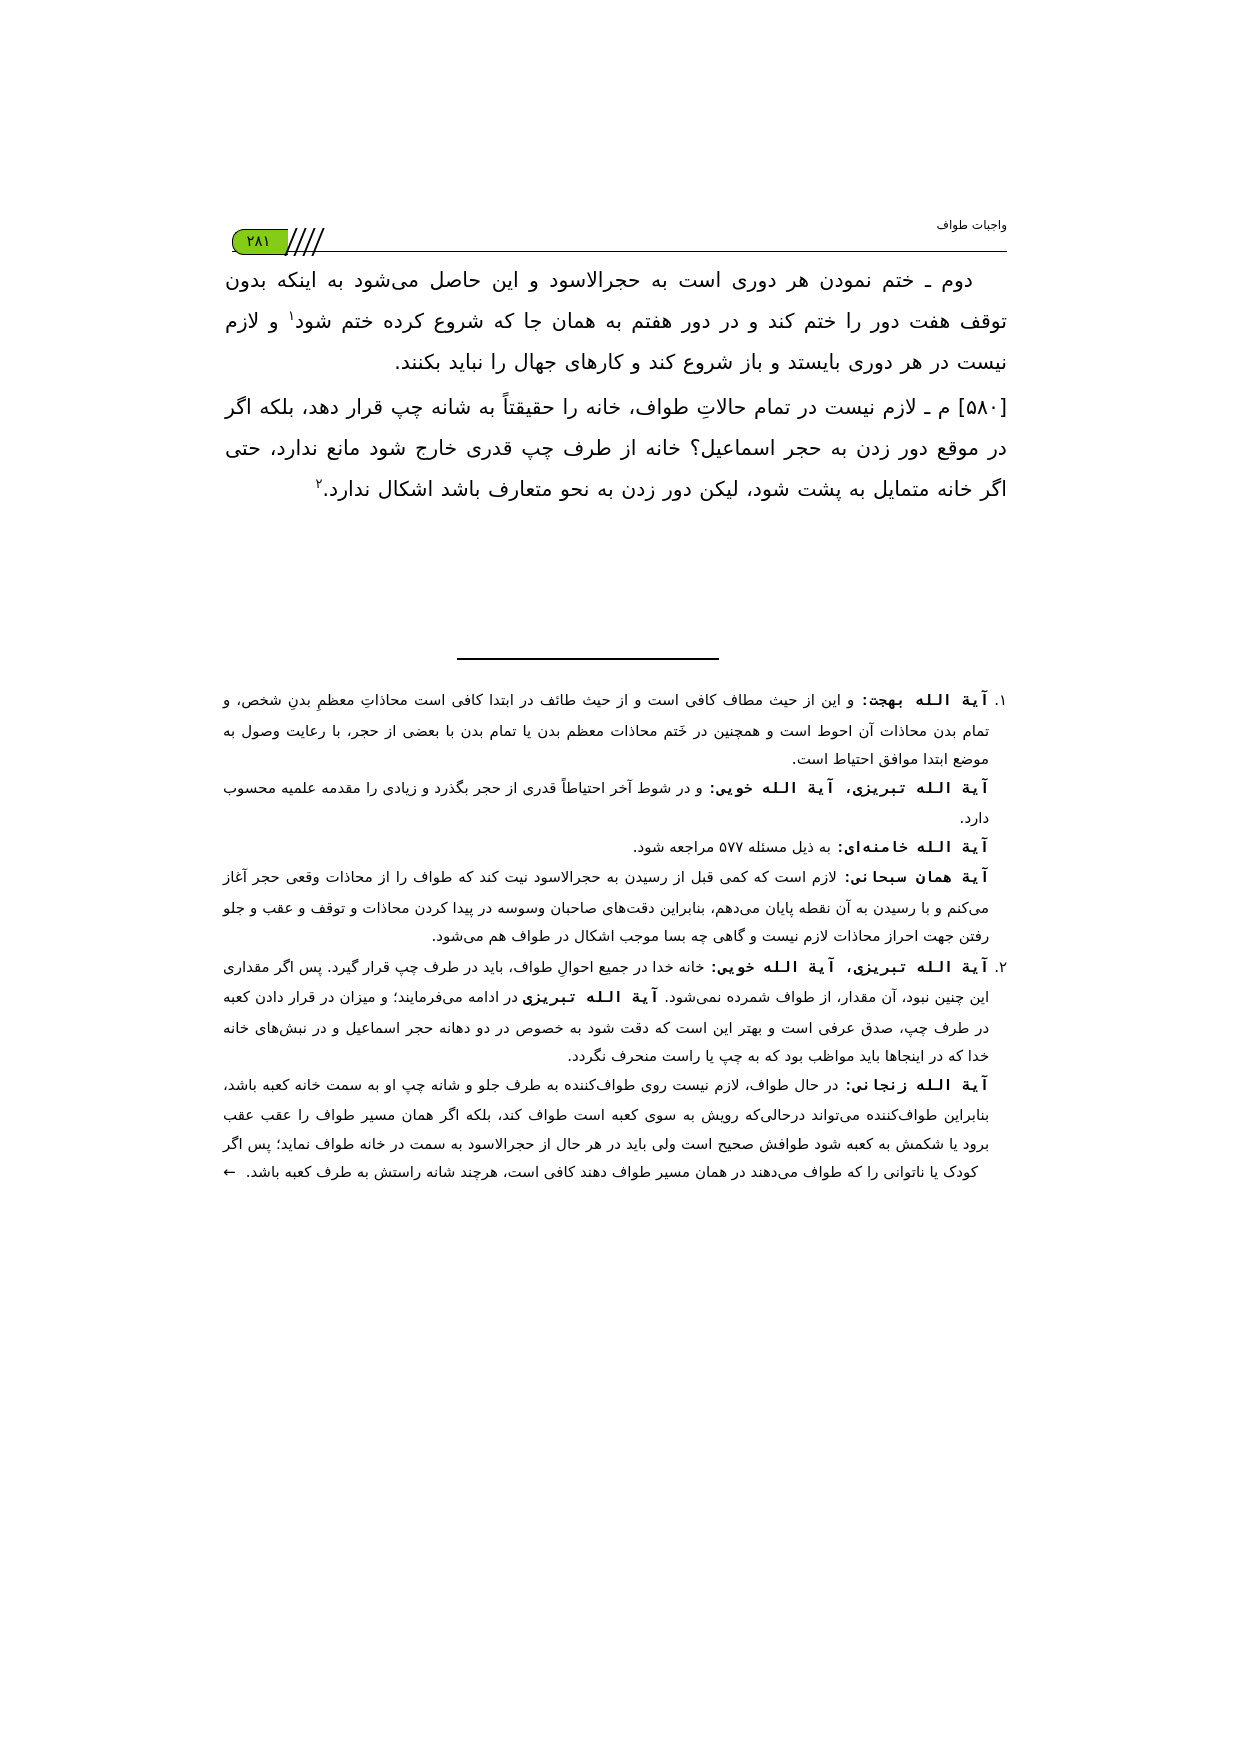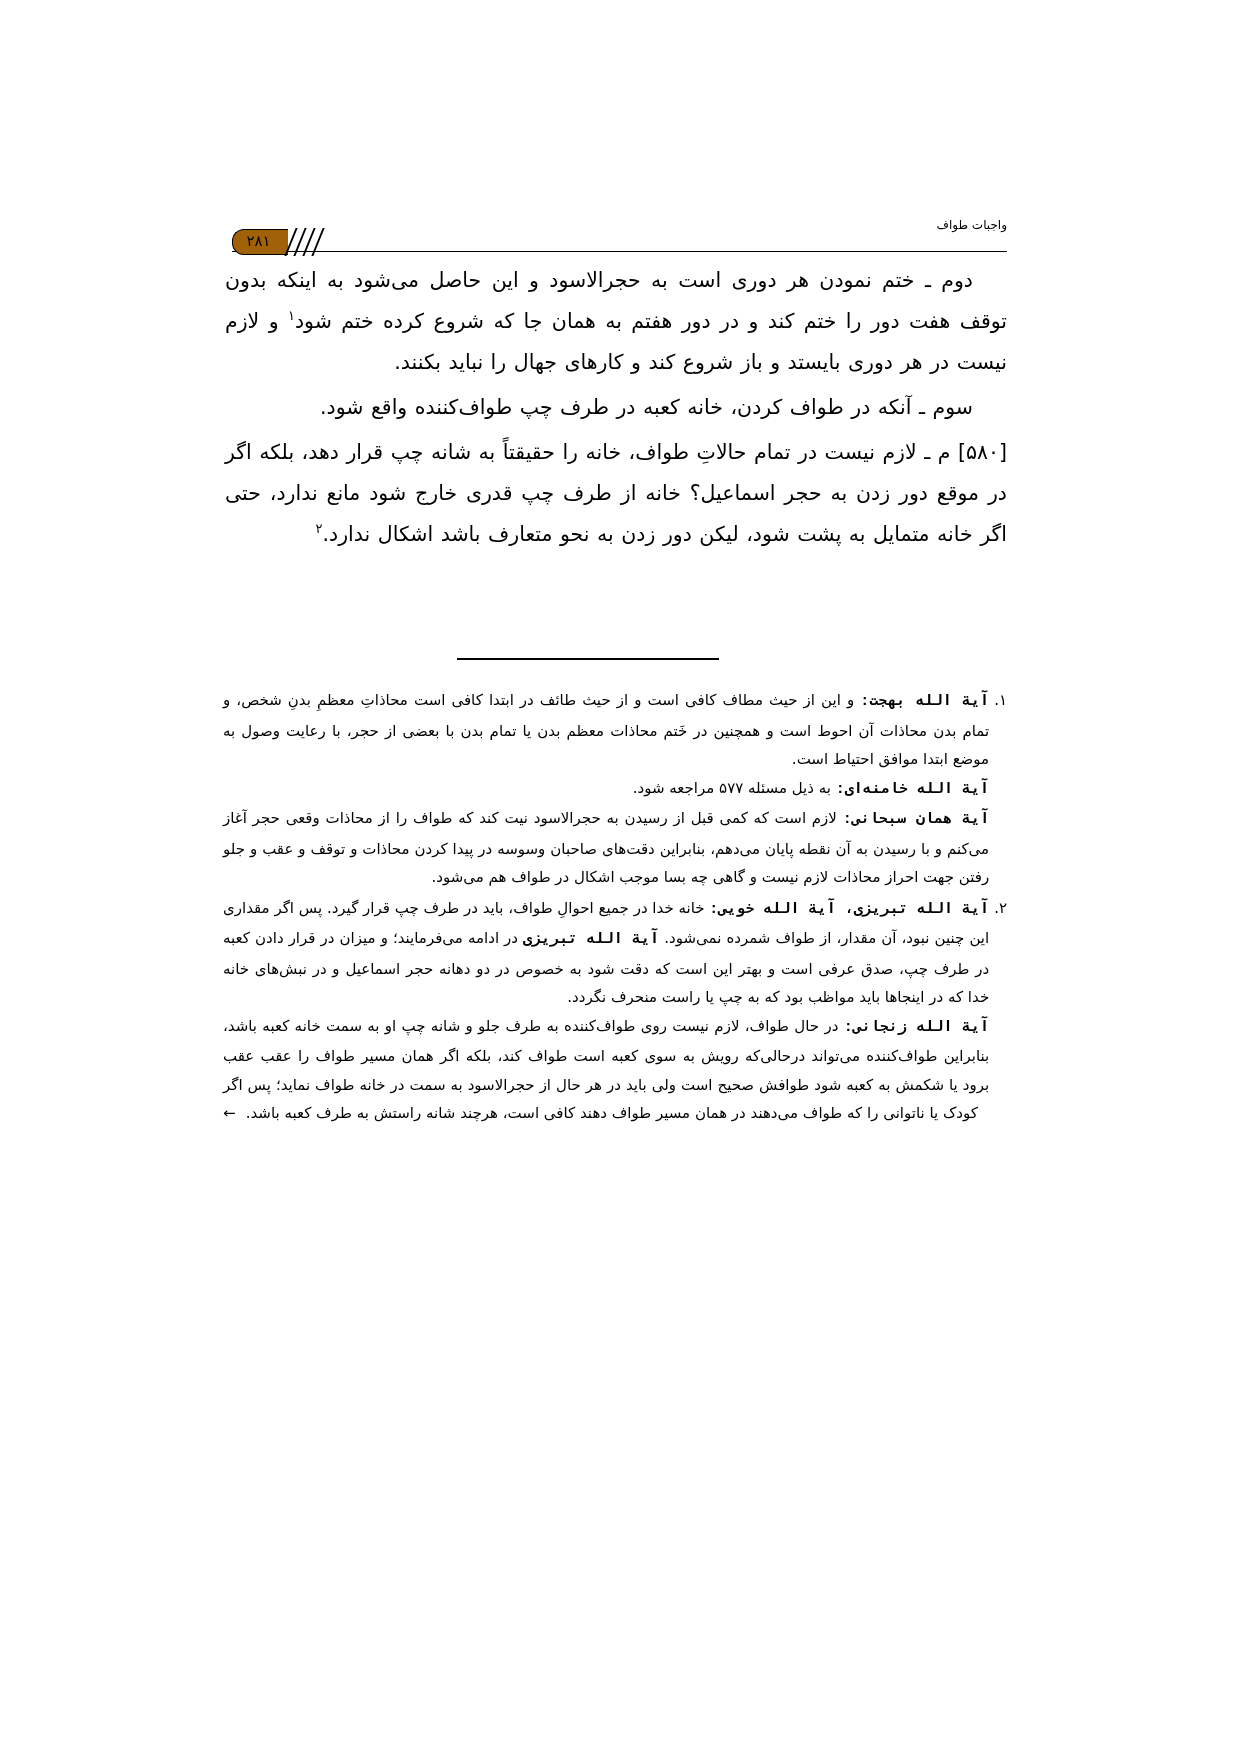--- a/index.html
+++ b/index.html
@@ -59,21 +59,21 @@
     border: 1.5px solid #000;
     border-right: none;
     border-radius: 12px 0 0 12px;
     height: 26px;
     min-width: 56px;
     display: flex;
     align-items: center;
     justify-content: center;
     padding: 0 8px 0 4px;
     box-sizing: border-box;
-    background: #a16207;
+    background: #84cc16;
   }
   .folio-num {
     font-size: 15px;
     line-height: 1;
     direction: rtl;
     padding-bottom: 2px;
   }
   .slashes {
     position: relative;
     width: 42px;
@@ -187,34 +187,34 @@
           <span></span>
           <span></span>
       </div>
     </div>
   </div>
 
   <div class="body-area">
 
     <p class="body-p indent"><span>دوم ـ ختم نمودن هر دوری است به حجرالاسود و این حاصل می‌شود به اینکه بدون توقف هفت دور را ختم کند و در دور هفتم به همان جا که شروع کرده ختم شود</span><sup class="fn">۱</sup><span> و لازم نیست در هر دوری بایستد و باز شروع کند و کارهای جهال را نباید بکنند.</span></p>
 
-    <p class="body-p indent"><span>سوم ـ آنکه در طواف کردن، خانه کعبه در طرف چپ طواف‌کننده واقع شود.</span></p>
 
     <p class="body-p"><span>[۵۸۰] م ـ لازم نیست در تمام حالاتِ طواف، خانه را حقیقتاً به شانه چپ قرار دهد، بلکه اگر در موقع دور زدن به حجر اسماعیل؟ خانه از طرف چپ قدری خارج شود مانع ندارد، حتی اگر خانه متمایل به پشت شود، لیکن دور زدن به نحو متعارف باشد اشکال ندارد.</span><sup class="fn">۲</sup></p>
 
   </div>
 
   <div class="fn-rule"></div>
 
   <div class="fn-area">
 
     <div class="fn-item">
       <span class="fn-marker">۱.</span>
       <div class="fn-body">
         <p class="fn-p"><b class="fn-name">آیة الله بهجت:</b><span> و این از حیث مطاف کافی است و از حیث طائف در ابتدا کافی است محاذاتِ معظمِ بدنِ شخص، و تمام بدن محاذات آن احوط است و همچنین در خَتم محاذات معظم بدن یا تمام بدن با بعضی از حجر، با رعایت وصول به موضع ابتدا موافق احتیاط است.</span></p>
+        <p class="fn-p"><b class="fn-name">آیة الله تبریزی، آیة الله خویی:</b><span> و در شوط آخر احتیاطاً قدری از حجر بگذرد و زیادی را مقدمه علمیه محسوب دارد.</span></p>
         <p class="fn-p"><b class="fn-name">آیة الله خامنه‌ای:</b><span> به ذیل مسئله ۵۷۷ مراجعه شود.</span></p>
         <p class="fn-p"><b class="fn-name">آیة همان سبحانی:</b><span> لازم است که کمی قبل از رسیدن به حجرالاسود نیت کند که طواف را از محاذات وقعی حجر آغاز می‌کنم و با رسیدن به آن نقطه پایان می‌دهم، بنابراین دقت‌های صاحبان وسوسه در پیدا کردن محاذات و توقف و عقب و جلو رفتن جهت احراز محاذات لازم نیست و گاهی چه بسا موجب اشکال در طواف هم می‌شود.</span></p>
       </div>
     </div>
 
     <div class="fn-item">
       <span class="fn-marker">۲.</span>
       <div class="fn-body">
         <p class="fn-p"><b class="fn-name">آیة الله تبریزی، آیة الله خویی:</b><span> خانه خدا در جمیع احوالِ طواف، باید در طرف چپ قرار گیرد. پس اگر مقداری این چنین نبود، آن مقدار، از طواف شمرده نمی‌شود. </span><b class="fn-name">آیة الله تبریزی</b><span> در ادامه می‌فرمایند؛ و میزان در قرار دادن کعبه در طرف چپ، صدق عرفی است و بهتر این است که دقت شود به خصوص در دو دهانه حجر اسماعیل و در نبش‌های خانه خدا که در اینجاها باید مواظب بود که به چپ یا راست منحرف نگردد.</span></p>
         <p class="fn-p lastleft"><b class="fn-name">آیة الله زنجانی:</b><span> در حال طواف، لازم نیست روی طواف‌کننده به طرف جلو و شانه چپ او به سمت خانه کعبه باشد، بنابراین طواف‌کننده می‌تواند درحالی‌که رویش به سوی کعبه است طواف کند، بلکه اگر همان مسیر طواف را عقب عقب برود یا شکمش به کعبه شود طوافش صحیح است ولی باید در هر حال از حجرالاسود به سمت در خانه طواف نماید؛ پس اگر کودک یا ناتوانی را که طواف می‌دهند در همان مسیر طواف دهند کافی است، هرچند شانه راستش به طرف کعبه باشد.</span><span class="fn-arrow">←</span></p>

